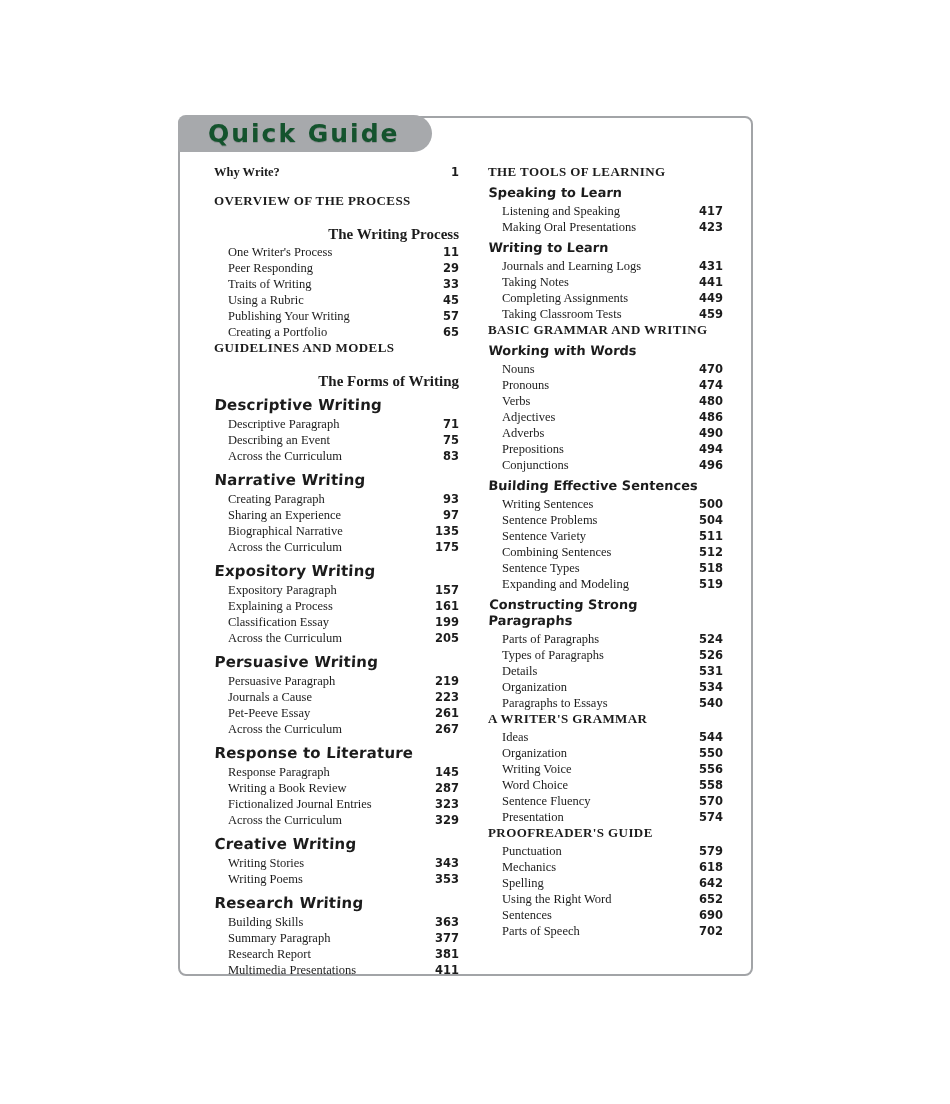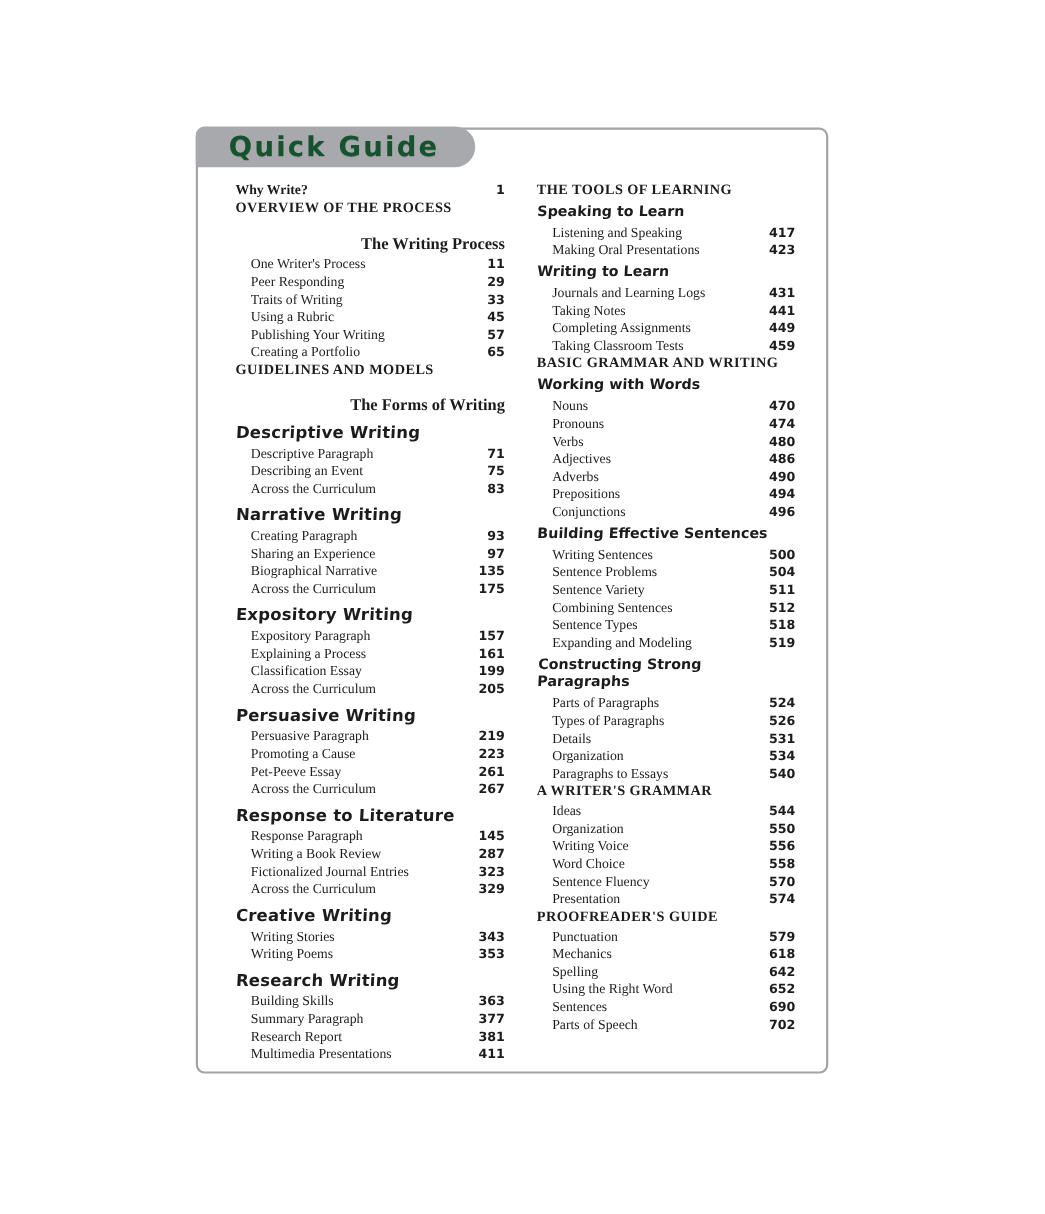--- a/index.html
+++ b/index.html
@@ -49,21 +49,21 @@
     position: absolute;
     top: 46px;
   }
   .col-0 { left: 34px;  width: 245px; }
   .col-1 { left: 308px; width: 235px; }
 
   .block { color: #1c1c1c; }
 
   
   .block.toplevel .row { font-weight: bold; }
-  .block.toplevel { margin-bottom: 1px; }
+  .block.toplevel { margin-bottom: 13px; }
 
   
   .block.section > .head {
     font-family: "Liberation Serif", serif;
     font-weight: bold;
     font-size: 13px;
     letter-spacing: 0.4px;
     line-height: 16px;
     margin-bottom: 2px;
   }
@@ -217,21 +217,21 @@
           <span class="pageno">205</span>
         </div>
       </div>
       <div class="block script">
         <div class="head">Persuasive Writing</div>
         <div class="row indent">
           <span class="label">Persuasive Paragraph</span>
           <span class="pageno">219</span>
         </div>
         <div class="row indent">
-          <span class="label">Promoting a Cause</span>
+          <span class="label">Journals a Cause</span>
           <span class="pageno">223</span>
         </div>
         <div class="row indent">
           <span class="label">Pet-Peeve Essay</span>
           <span class="pageno">261</span>
         </div>
         <div class="row indent">
           <span class="label">Across the Curriculum</span>
           <span class="pageno">267</span>
         </div>

